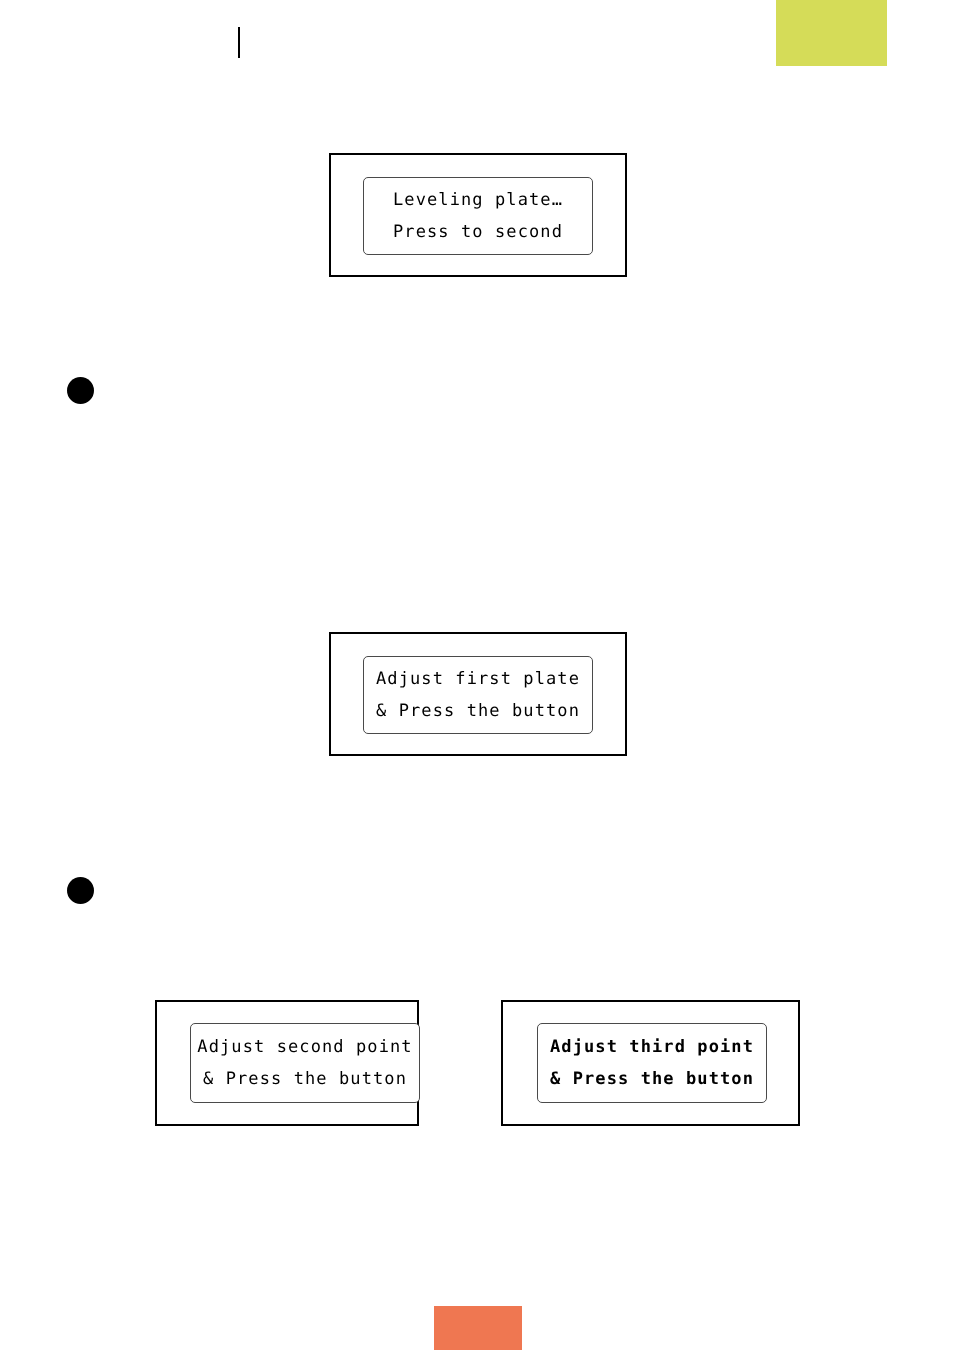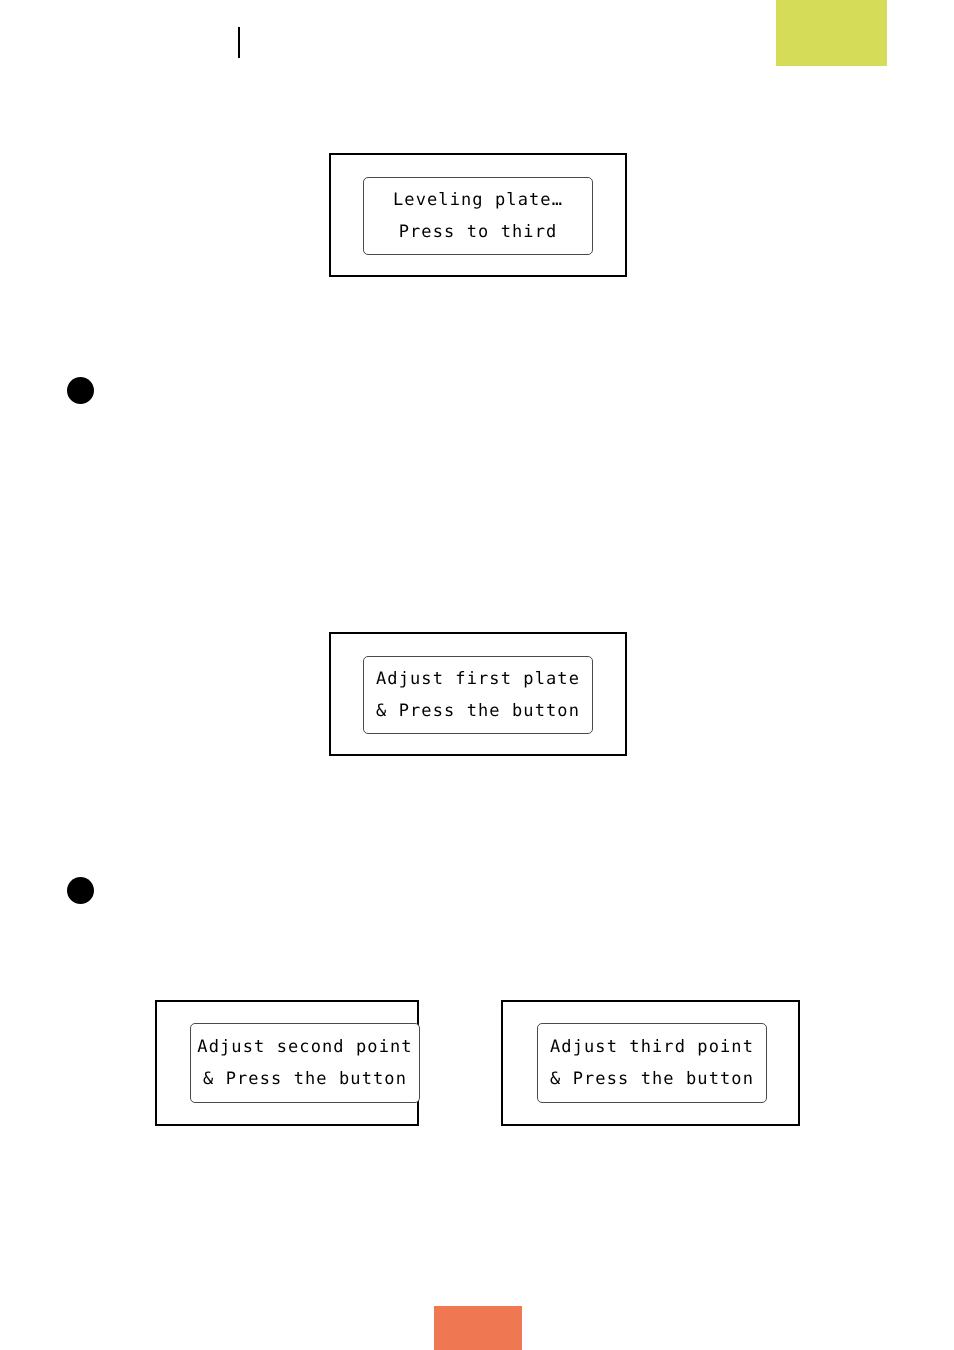--- a/index.html
+++ b/index.html
@@ -93,36 +93,36 @@
 
   
   #lcd-figure-2 { left: 329px; top: 632px; width: 298px; height: 124px; }
   #lcd-figure-2 .lcd-screen { left: 32px; top: 22px; width: 230px; height: 78px; }
 
   
   #lcd-figure-3 { left: 155px; top: 1000px; width: 264px; height: 126px; }
   #lcd-figure-3 .lcd-screen { left: 33px; top: 21px; width: 230px; height: 80px; }
 
   
-  #lcd-figure-4 { left: 501px; top: 1000px; width: 299px; height: 126px; }
+  #lcd-figure-4 { left: 501px; top: 1000px; width: 299px; height: 126px; font-weight: bold; }
   #lcd-figure-4 .lcd-screen { left: 34px; top: 21px; width: 230px; height: 80px; }
 </style>
 </head>
 <body>
 
 <div id="page">
 
   <div class="color-block" id="accent-yellow" style="background:#d5dc58"></div>
 
   <div id="caret-mark"></div>
 
   <div class="lcd-figure" id="lcd-figure-1">
     <div class="lcd-screen">
       <div class="lcd-line">Leveling plate…</div>
-      <div class="lcd-line">Press to third</div>
+      <div class="lcd-line">Press to second</div>
     </div>
   </div>
 
   <div class="step-bullet" id="step-bullet-1" style="background: rgb(0, 0, 0);"></div>
 
   <div class="lcd-figure" id="lcd-figure-2">
     <div class="lcd-screen">
       <div class="lcd-line">Adjust first plate</div>
       <div class="lcd-line">&amp; Press the button</div>
     </div>

